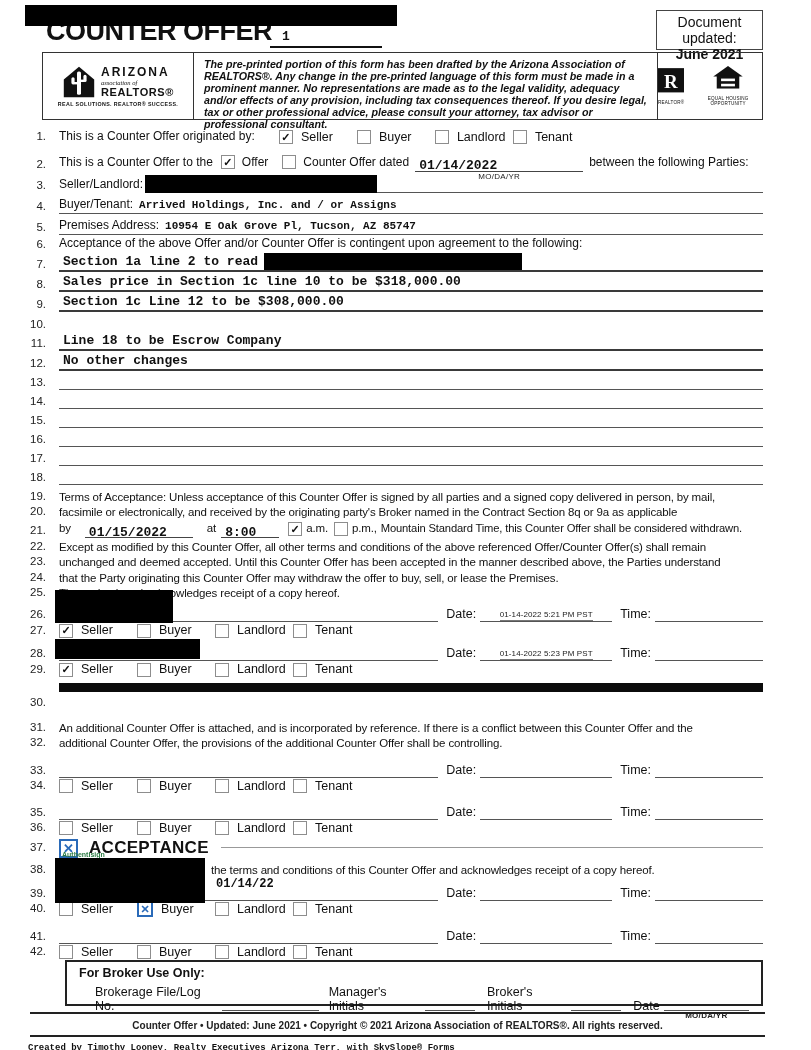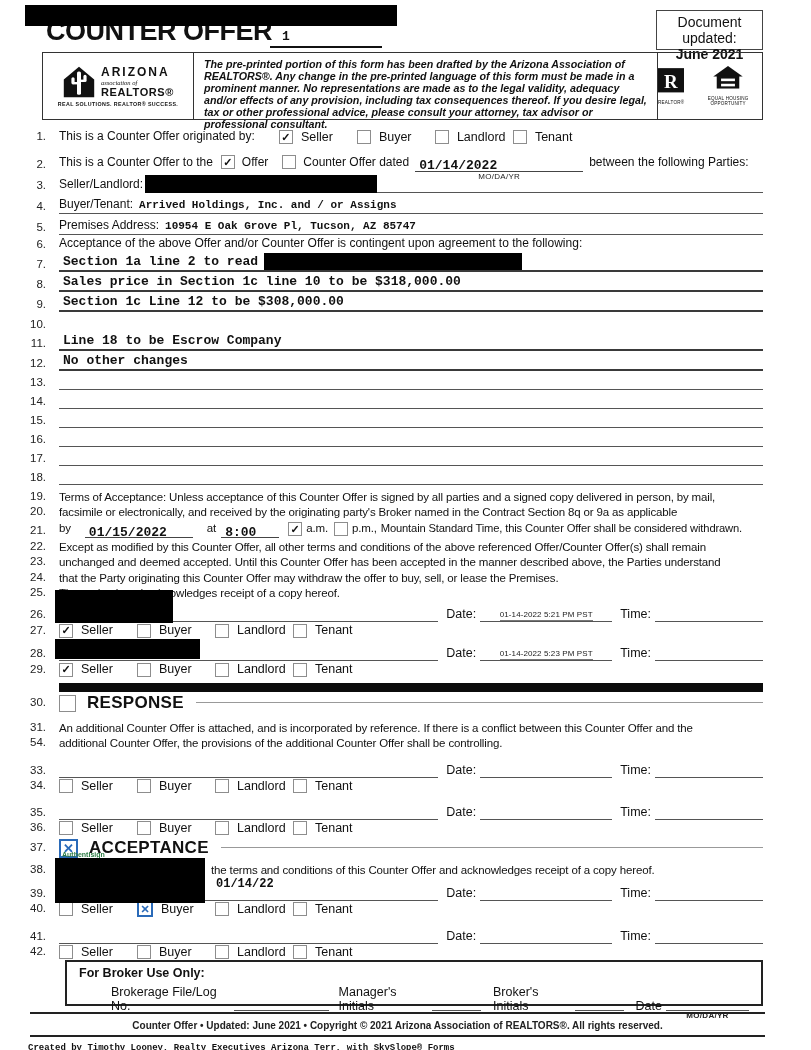--- a/index.html
+++ b/index.html
@@ -343,35 +343,30 @@
             <span class="plbl">Tenant</span>
           </span>
       </div>
     </div>
     <div style="margin:5px 0 0 59px;width:704px;height:9px;background:#0b0b0b;"></div>
   </div>
 
   <div class="sec" style="top:692px;">
     <div class="row hrow" style="height:22px;">
       <span class="num">30.</span>
-      <div class="rc" style="align-items:center;">
-        <span class="cb cb-big"></span>
-        <span class="htitle">RESPONSE</span>
-        <span class="htrail"></span>
-      </div>
     </div>
     <div style="height:5px;"></div>
     <div class="row" style="height:15.5px;">
       <span class="num">31.</span>
       <div class="rc">
           <span class="ptxt">An additional Counter Offer is attached, and is incorporated by reference. If there is a conflict between this Counter Offer and the</span>
         </div>
     </div>
     <div class="row" style="height:15.5px;">
-      <span class="num">54.</span>
+      <span class="num">32.</span>
       <div class="rc">
           <span class="ptxt">additional Counter Offer, the provisions of the additional Counter Offer shall be controlling.</span>
         </div>
     </div>
     <div style="height:7px;"></div>
     <div class="row" style="height:21px;">
       <span class="num">33.</span>
       <div class="rc">
         <span class="sigline"></span>
         <span class="slab">Date:</span>
@@ -511,21 +506,21 @@
             <span class="cb"></span>
             <span class="plbl">Tenant</span>
           </span>
       </div>
     </div>
   </div>
 
   <div class="sec" style="top:960px;padding-right:16px;">
     <div style="margin-left:65px;width:698px;height:46px;border:2px solid #222;box-sizing:border-box;padding:4px 12px;">
       <div style="font-size:12.5px;font-weight:bold;">For Broker Use Only:</div>
-      <div style="display:flex;align-items:flex-end;font-size:12.5px;margin-top:5px;margin-left:32px;">
+      <div style="display:flex;align-items:flex-end;font-size:12.5px;margin-top:5px;margin-left:16px;">
         <span>Brokerage File/Log No.</span>
         <span style="width:100px;border-bottom:1.3px solid #555;height:1px;margin:0 10px 2px 2px;"></span>
         <span>Manager's Initials</span>
         <span style="width:52px;border-bottom:1.3px solid #555;height:1px;margin:0 12px 2px 2px;"></span>
         <span>Broker's Initials</span>
         <span style="width:52px;border-bottom:1.3px solid #555;height:1px;margin:0 12px 2px 2px;"></span>
         <span>Date</span>
         <span style="width:88px;border-bottom:1.3px solid #555;height:1px;margin:0 0 2px 4px;position:relative;">
           <span class="sub" style="font-weight:bold;">MO/DA/YR</span>
         </span>

